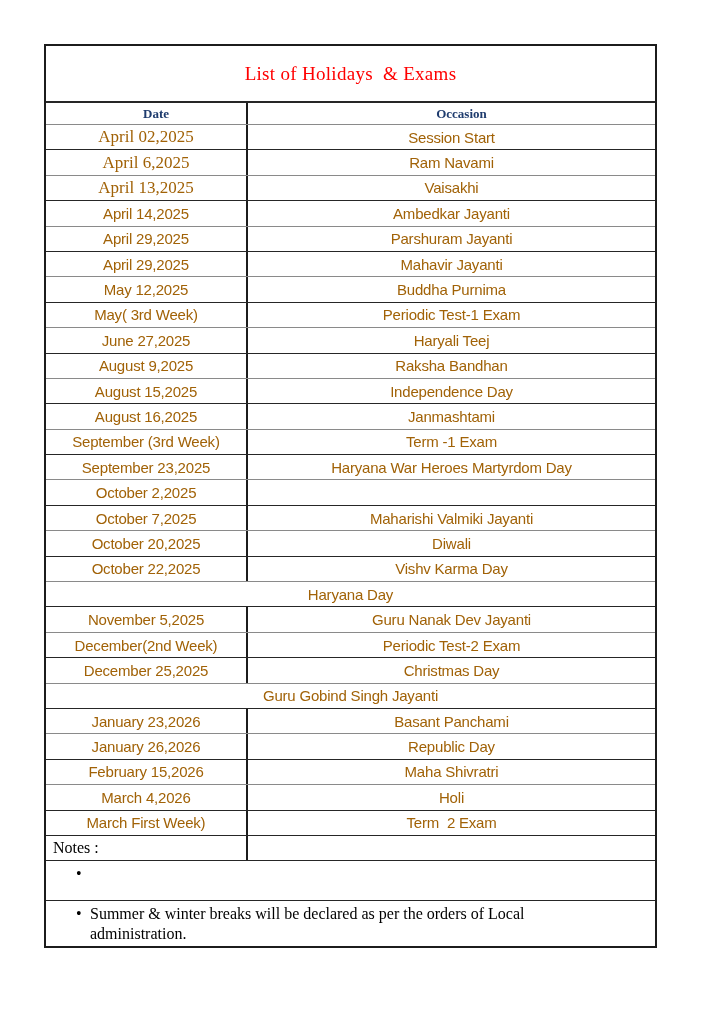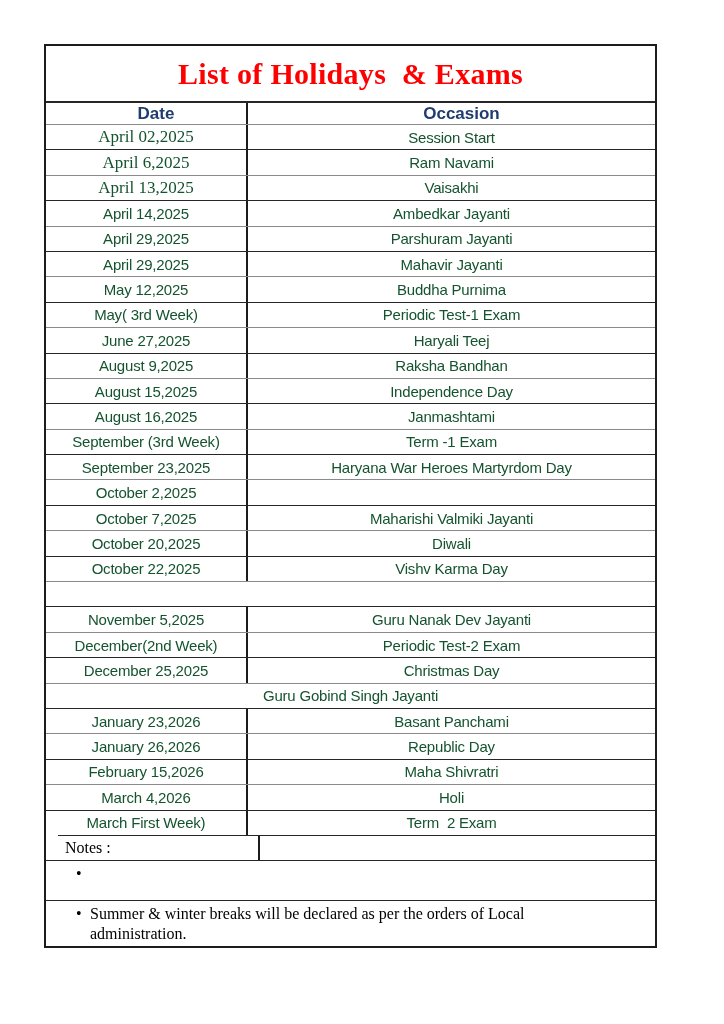--- a/index.html
+++ b/index.html
@@ -22,22 +22,22 @@
   .title-row {
     height: 57px;
     display: flex;
     align-items: center;
     justify-content: center;
     border-bottom: 2px solid #262626;
     box-sizing: border-box;
   }
   .title-text {
     font-family: "Liberation Serif", serif;
-    font-weight: bold;
-    font-size: 30px;
+    font-weight: normal;
+    font-size: 19px;
     color: var(--title-red, #ff0000);
     white-space: pre-wrap;
     letter-spacing: 0.3px;
   }
   .row {
     display: flex;
     box-sizing: border-box;
   }
   .header-row { height: 21px; }
   .cell-date {
@@ -50,48 +50,47 @@
     overflow: hidden;
   }
   .cell-occasion {
     flex: 1;
     display: flex;
     align-items: center;
     justify-content: center;
     overflow: hidden;
   }
   .header-row .txt {
-    font-family: Liberation Sans, sans-serif;
+    font-family: Liberation Serif, serif;
     font-weight: bold;
-    font-size: 17px;
+    font-size: 13px;
     color: var(--header-blue, #1f3c6e);
     white-space: pre-wrap;
     margin-left: 20px;
   }
   .data-row {
     height: 25.4px;
     border-top: 1.6px solid #262626;
   }
   .data-row:nth-child(odd) { border-top-color: #8a8a8a; }
   .data-row .txt {
     font-family: "Liberation Sans", sans-serif;
     font-size: 15px;
-    color: #14532d;
+    color: #a16207;
     letter-spacing: -0.2px;
     white-space: pre-wrap;
   }
   .data-row .txt.serif {
     font-family: "Liberation Serif", serif;
     font-size: 17px;
     letter-spacing: 0;
   }
   .notes-row {
     height: 25.4px;
     border-top: 1.6px solid #262626;
-    margin-left: 12px;
   }
   .notes-row .cell-date {
     justify-content: flex-start;
     padding-left: 7px;
   }
   .notes-row .txt {
     font-family: "Liberation Serif", serif;
     font-size: 16px;
     color: #000000;
     white-space: pre-wrap;
@@ -296,20 +295,23 @@
   <div class="row data-row">
     <div class="cell-date">
       <span class="txt date-txt">October 22,2025</span>
     </div>
     <div class="cell-occasion">
       <span class="txt occasion-txt">Vishv Karma Day</span>
     </div>
   </div>
 
   <div class="row data-row">
+    <div class="cell-occasion">
+      <span class="txt occasion-txt">Haryana Day</span>
+    </div>
   </div>
 
   <div class="row data-row">
     <div class="cell-date">
       <span class="txt date-txt">November 5,2025</span>
     </div>
     <div class="cell-occasion">
       <span class="txt occasion-txt">Guru Nanak Dev Jayanti</span>
     </div>
   </div>

